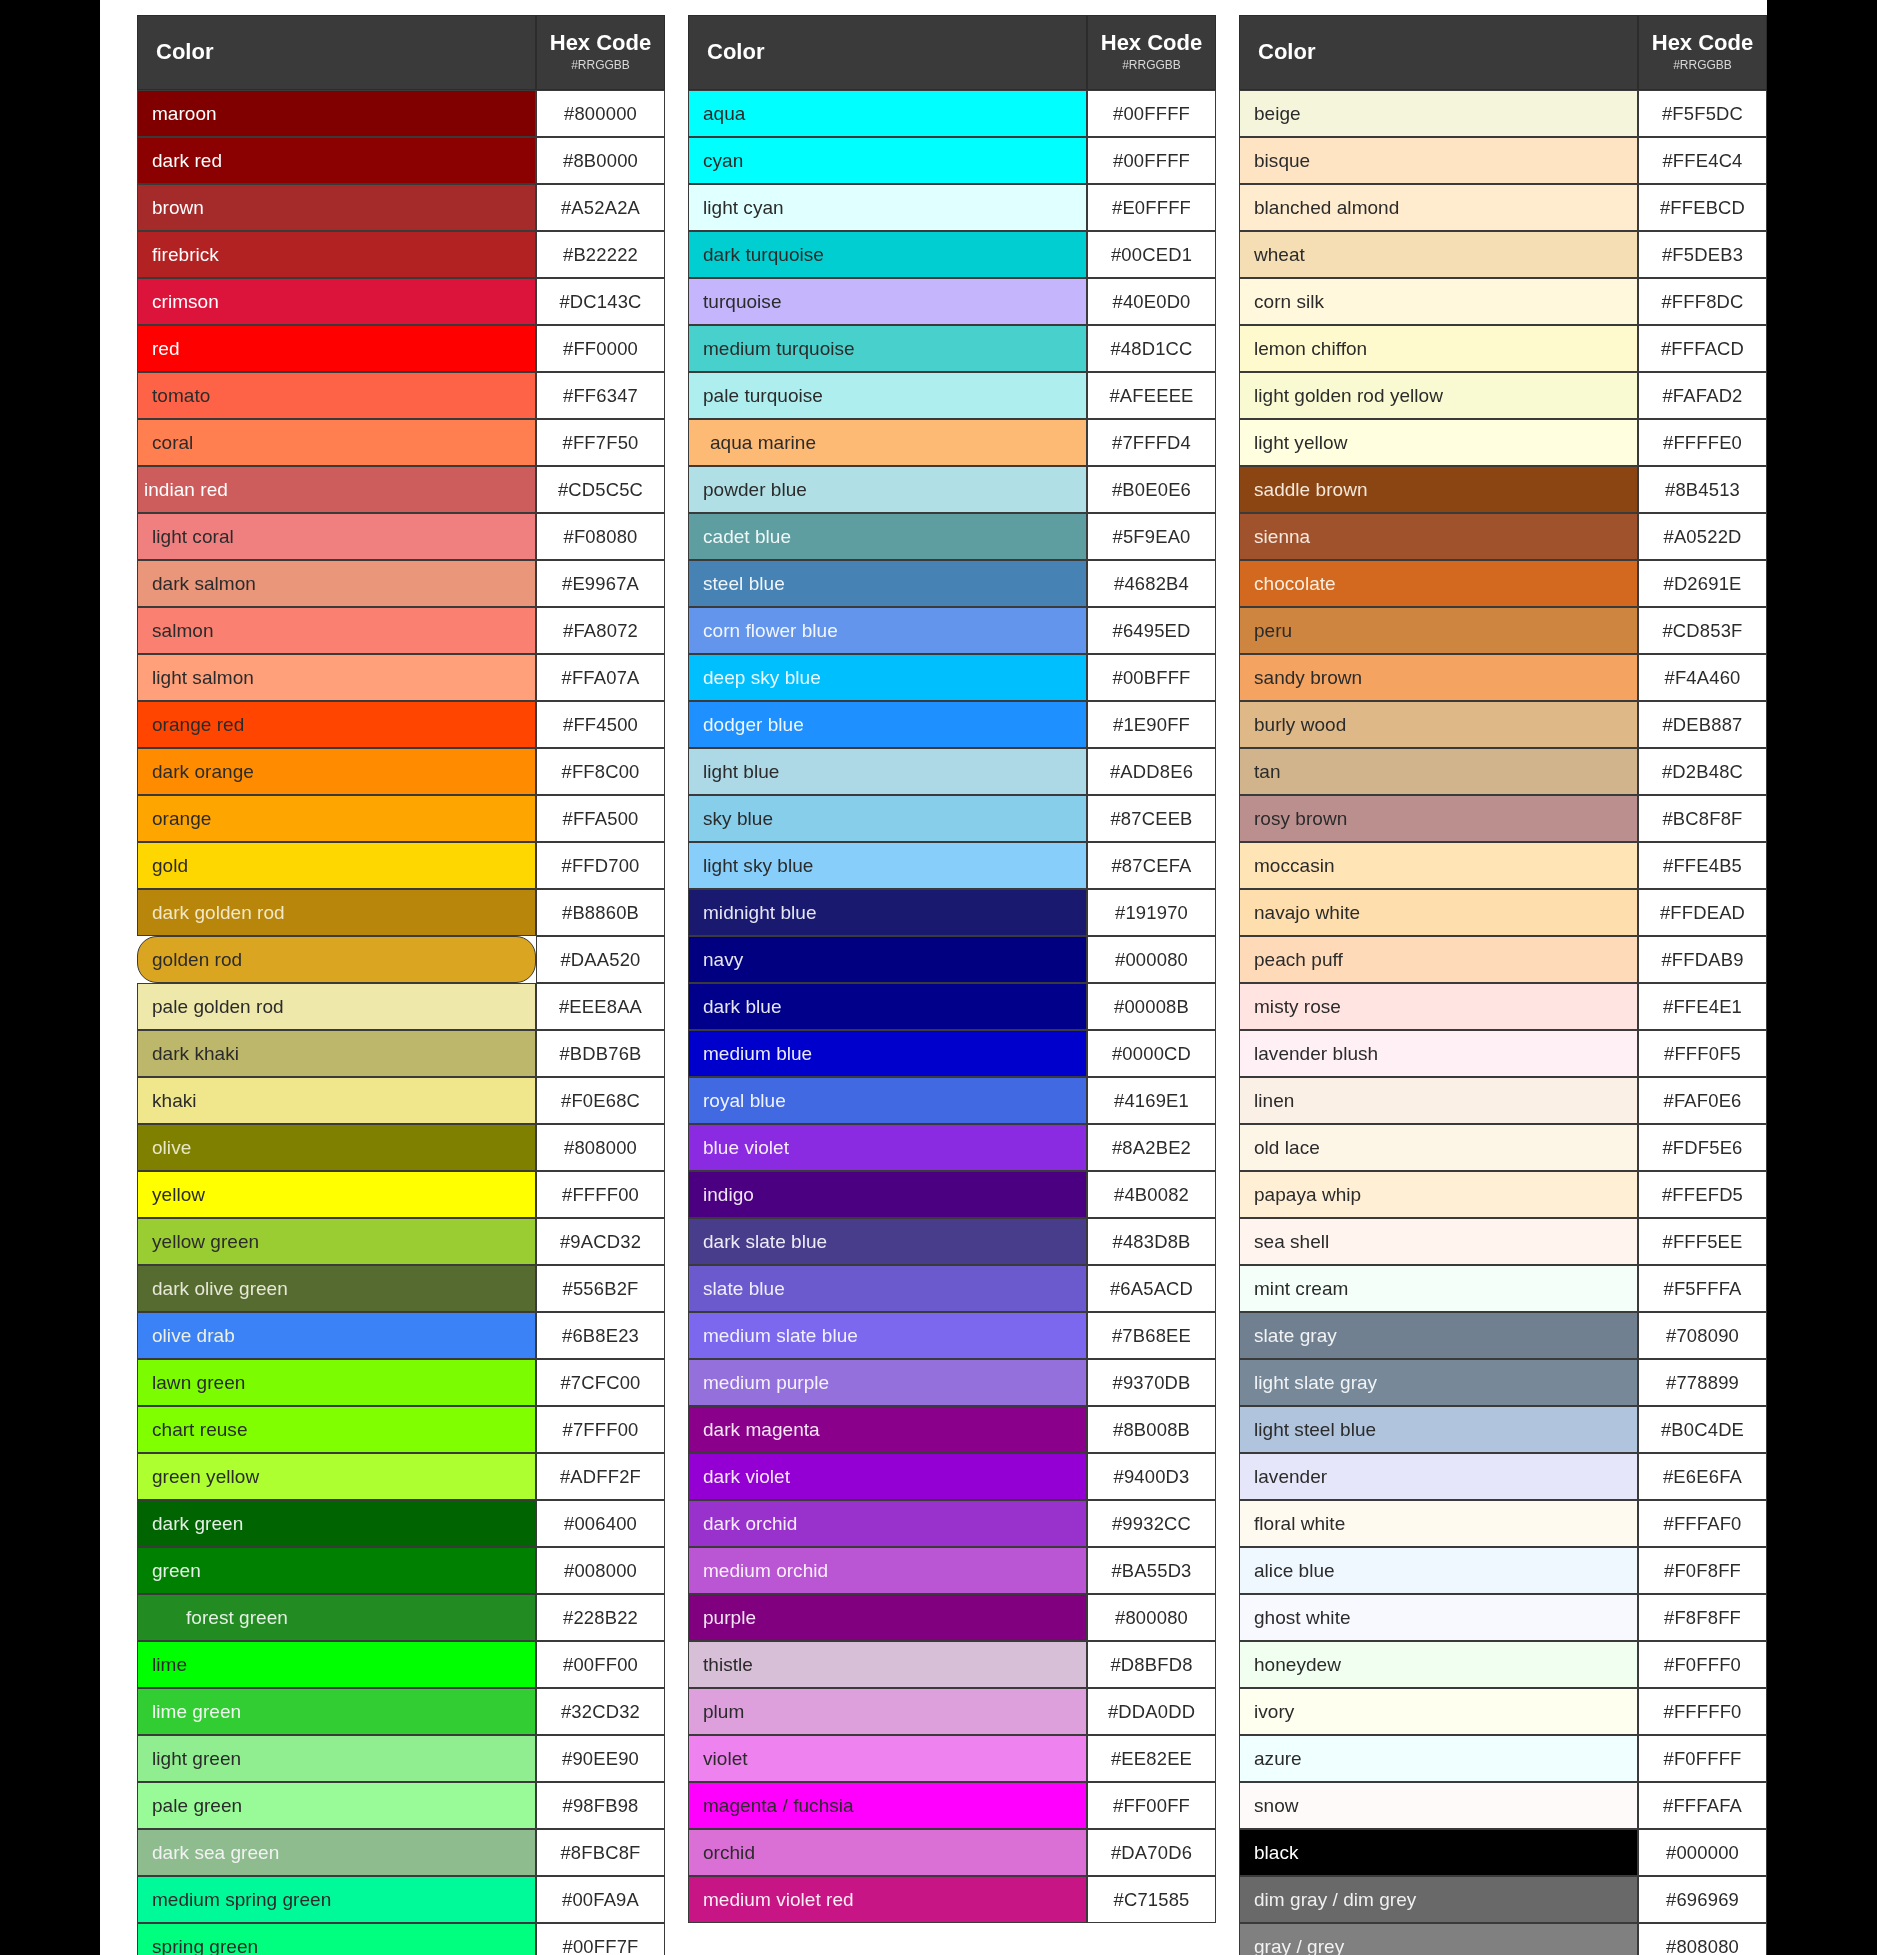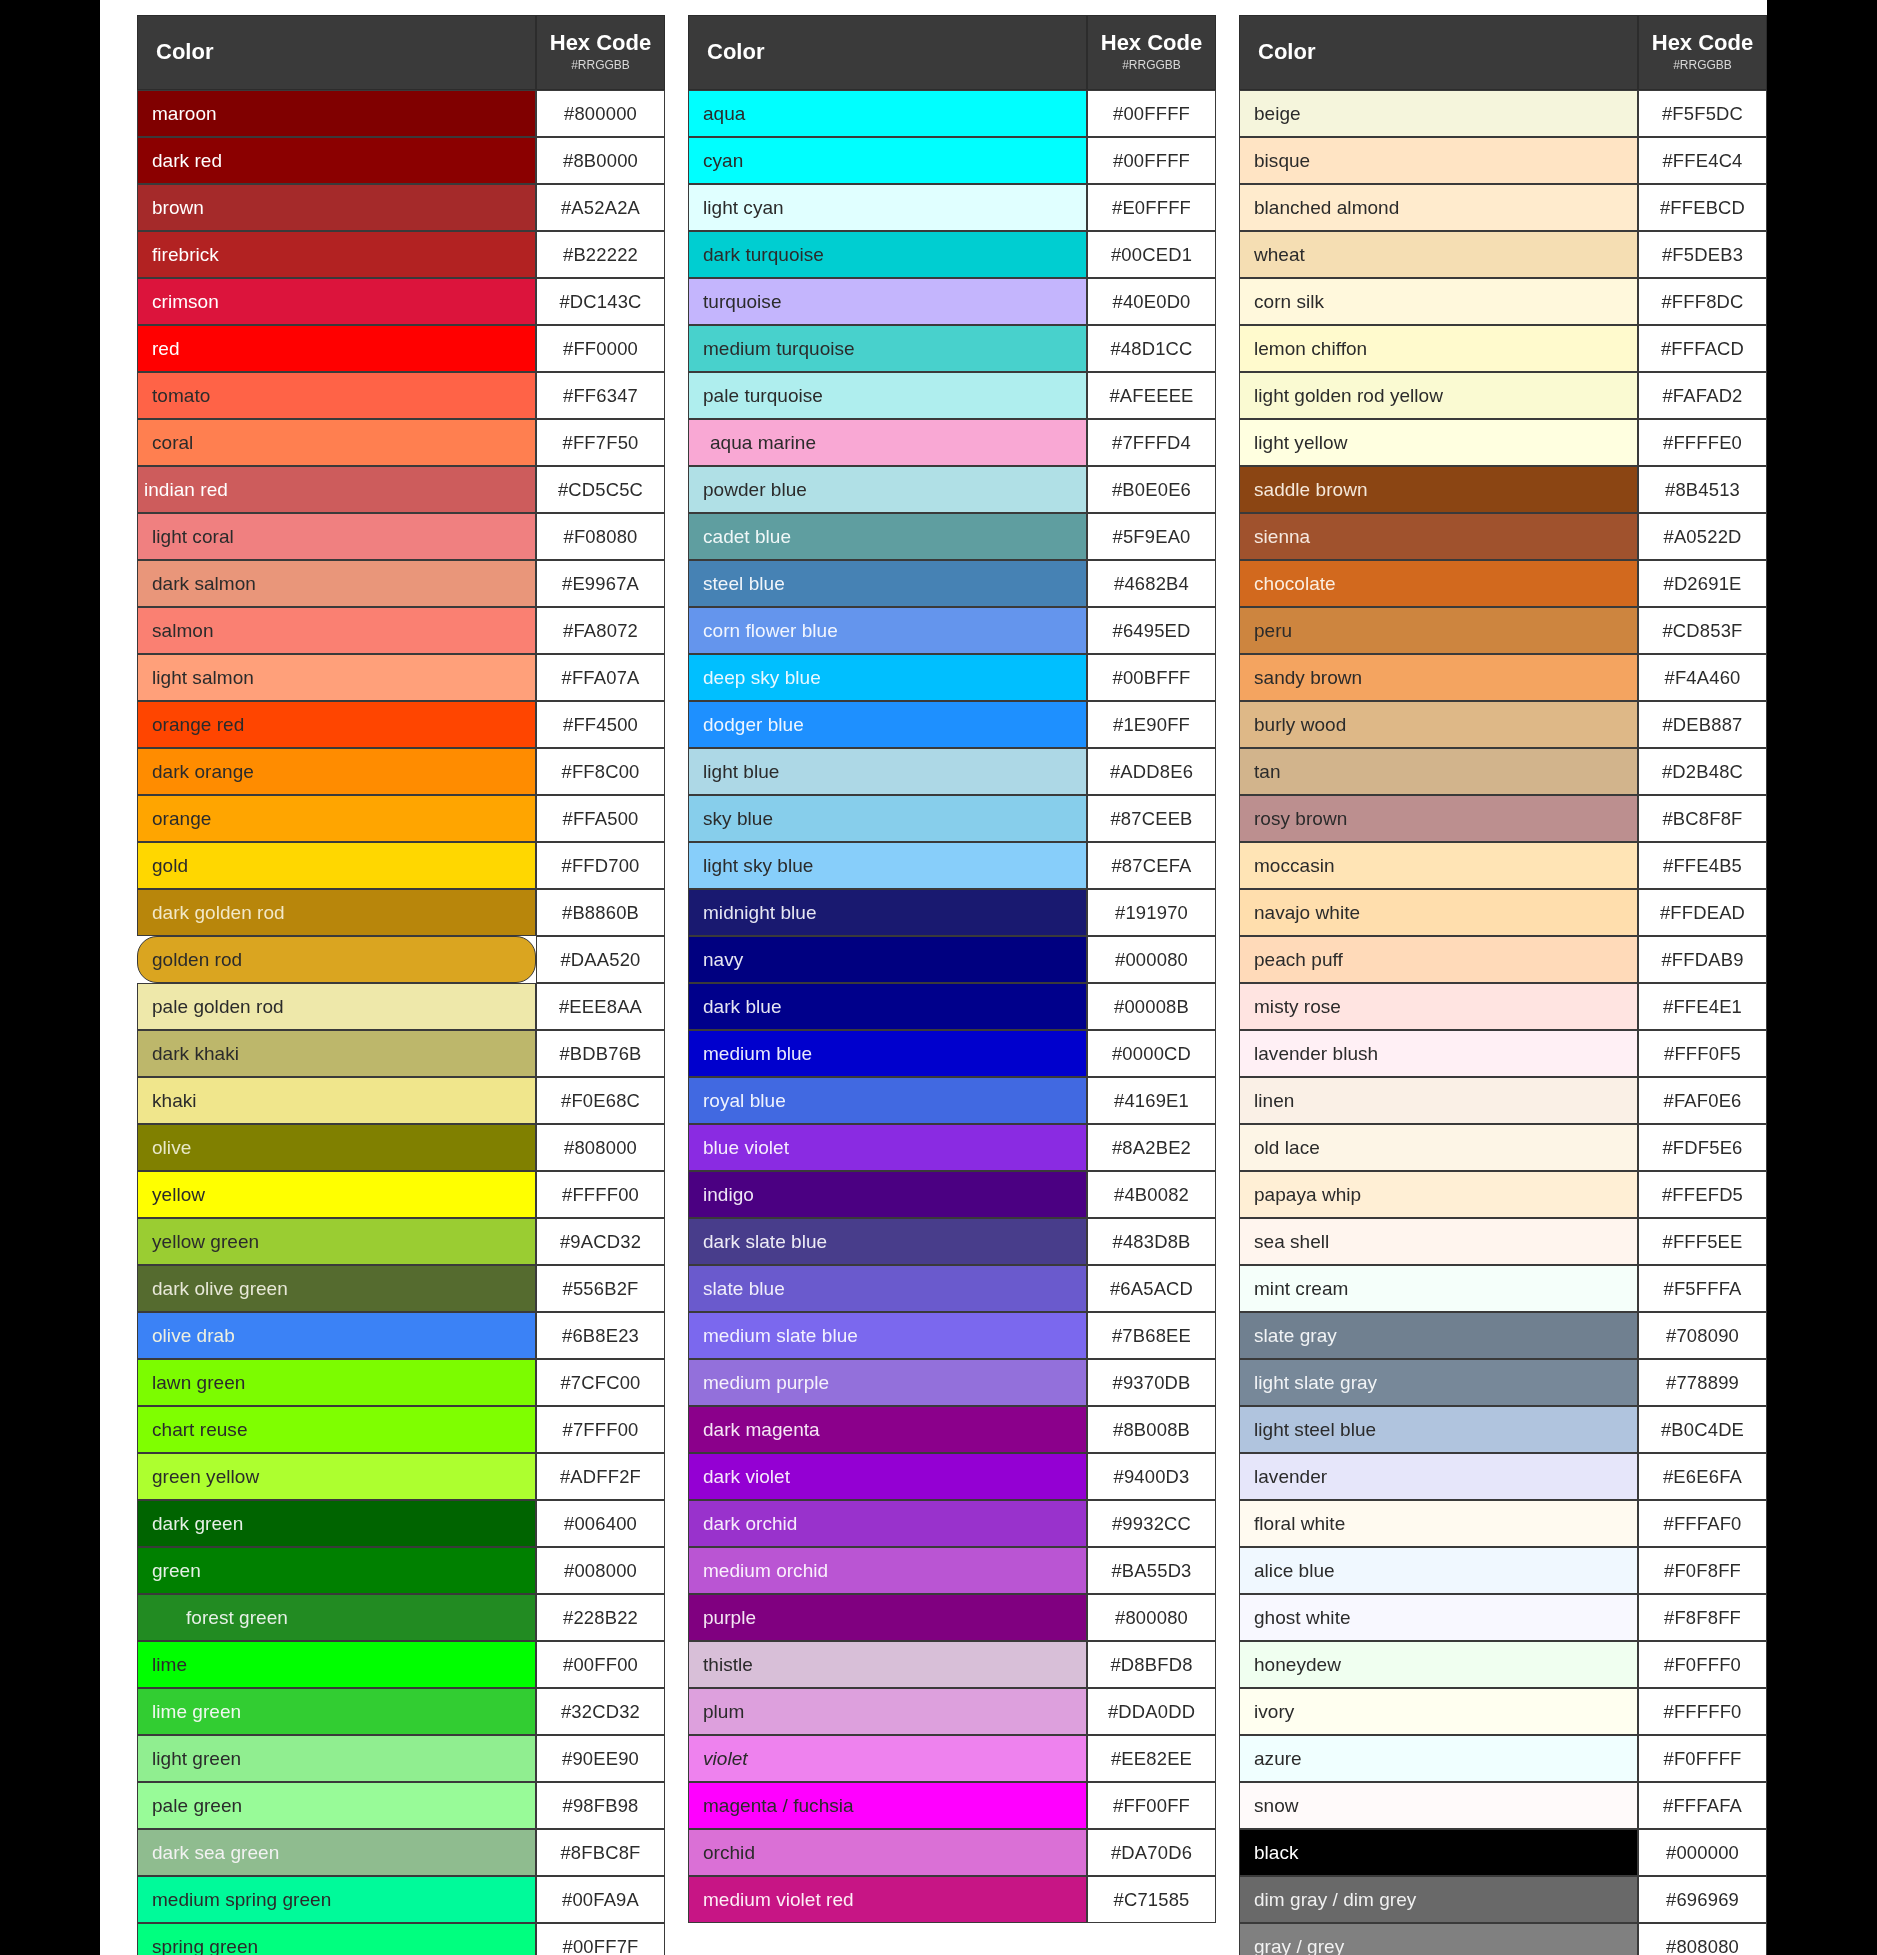--- a/index.html
+++ b/index.html
@@ -295,21 +295,21 @@
           </tr>
           <tr>
             <td class="swatch-cell col-swatch" style="background: rgb(72, 209, 204); color: rgb(43, 43, 43);">medium turquoise</td>
             <td class="hex-cell col-hex">#48D1CC</td>
           </tr>
           <tr>
             <td class="swatch-cell col-swatch" style="background: rgb(175, 238, 238); color: rgb(43, 43, 43);">pale turquoise</td>
             <td class="hex-cell col-hex">#AFEEEE</td>
           </tr>
           <tr>
-            <td class="swatch-cell col-swatch" style="background: #f9a8d4; color: rgb(43, 43, 43); padding-left: 21px;">aqua marine</td>
+            <td class="swatch-cell col-swatch" style="background: #fdba74; color: rgb(43, 43, 43); padding-left: 21px;">aqua marine</td>
             <td class="hex-cell col-hex">#7FFFD4</td>
           </tr>
           <tr>
             <td class="swatch-cell col-swatch" style="background: rgb(176, 224, 230); color: rgb(43, 43, 43);">powder blue</td>
             <td class="hex-cell col-hex">#B0E0E6</td>
           </tr>
           <tr>
             <td class="swatch-cell col-swatch" style="background: rgb(95, 158, 160); color: rgb(240, 247, 247);">cadet blue</td>
             <td class="hex-cell col-hex">#5F9EA0</td>
           </tr>
@@ -407,21 +407,21 @@
           </tr>
           <tr>
             <td class="swatch-cell col-swatch" style="background: rgb(216, 191, 216); color: rgb(43, 43, 43);">thistle</td>
             <td class="hex-cell col-hex">#D8BFD8</td>
           </tr>
           <tr>
             <td class="swatch-cell col-swatch" style="background: rgb(221, 160, 221); color: rgb(43, 43, 43);">plum</td>
             <td class="hex-cell col-hex">#DDA0DD</td>
           </tr>
           <tr>
-            <td class="swatch-cell col-swatch" style="background: rgb(238, 130, 238); color: rgb(43, 43, 43); font-style: italic;">violet</td>
+            <td class="swatch-cell col-swatch" style="background: rgb(238, 130, 238); color: rgb(43, 43, 43);">violet</td>
             <td class="hex-cell col-hex">#EE82EE</td>
           </tr>
           <tr>
             <td class="swatch-cell col-swatch" style="background: rgb(255, 0, 255); color: rgb(43, 43, 43);">magenta / fuchsia</td>
             <td class="hex-cell col-hex">#FF00FF</td>
           </tr>
           <tr>
             <td class="swatch-cell col-swatch" style="background: rgb(218, 112, 214); color: rgb(43, 43, 43);">orchid</td>
             <td class="hex-cell col-hex">#DA70D6</td>
           </tr>

